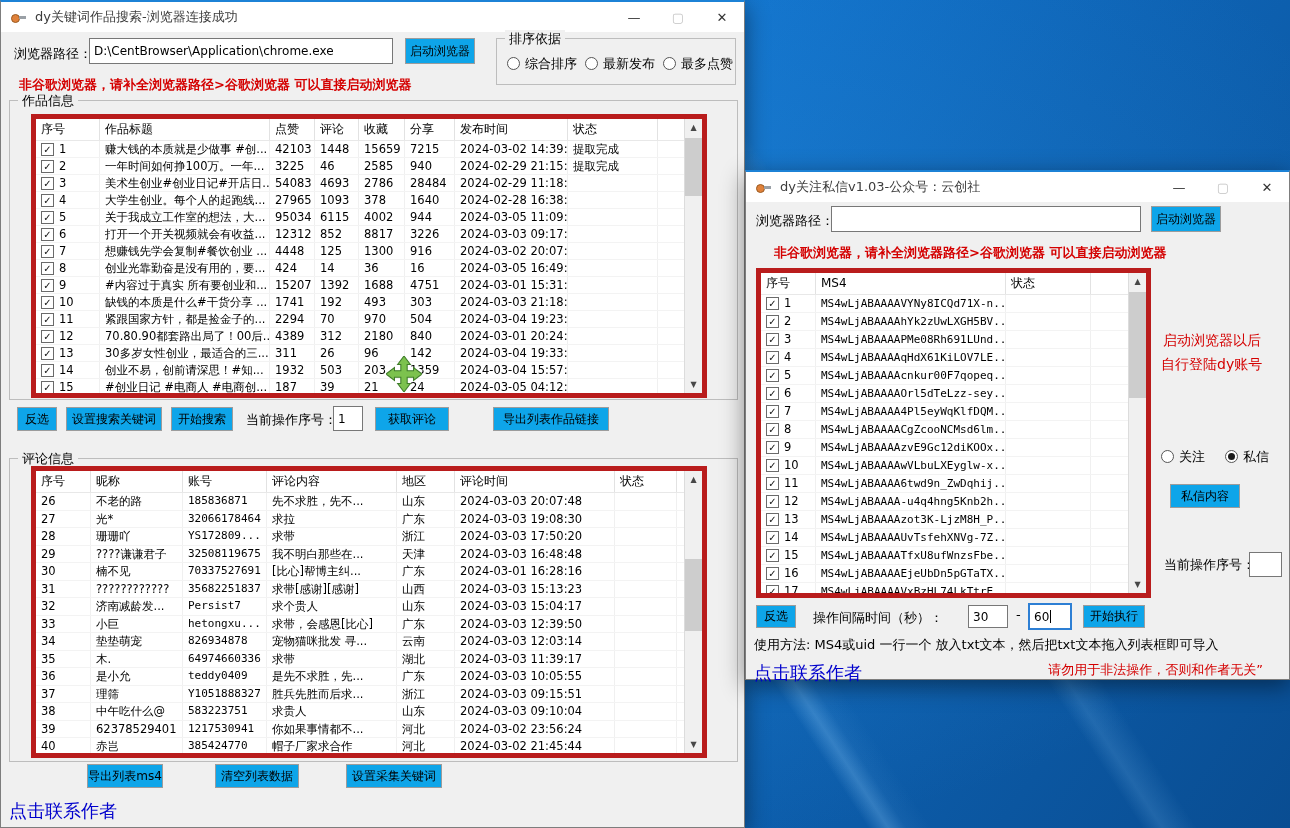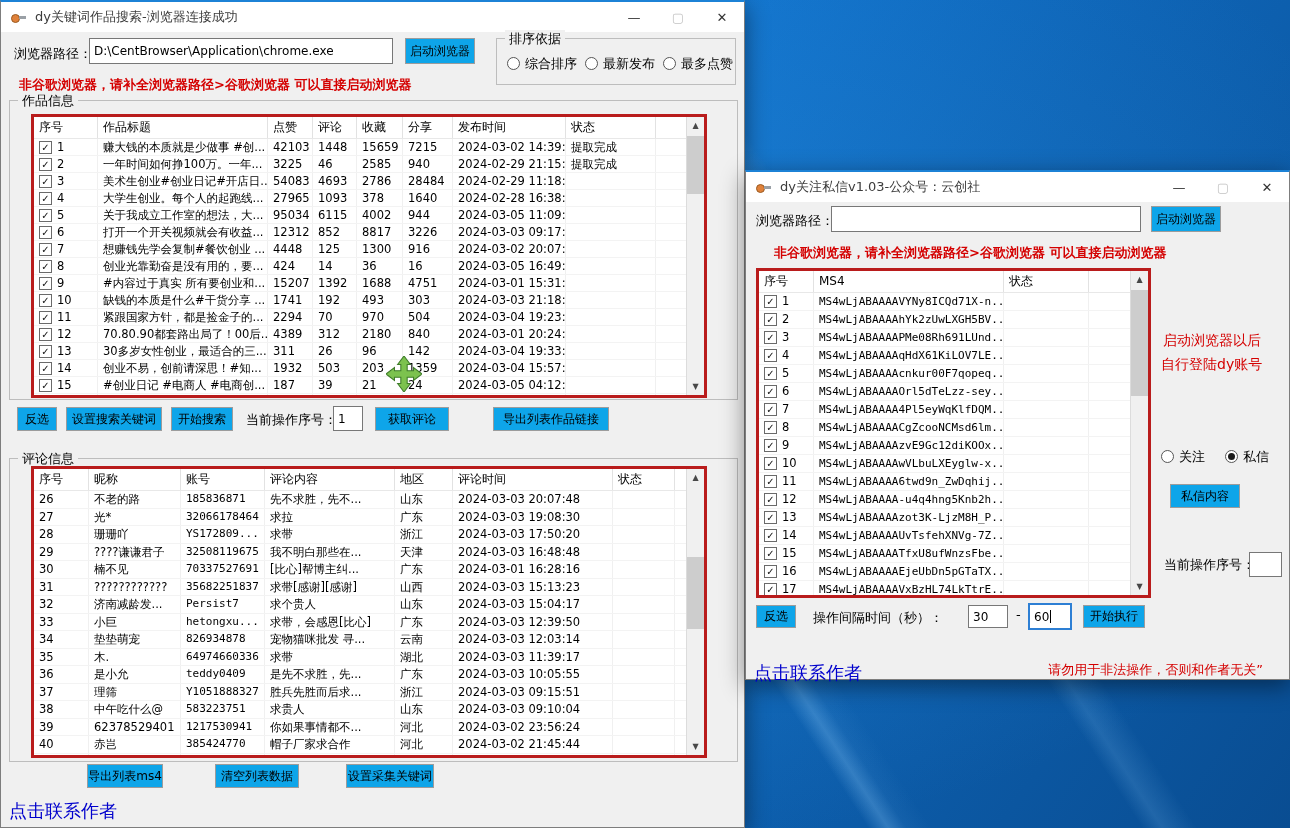--- a/index.html
+++ b/index.html
@@ -41,21 +41,21 @@
   .group-label{position:absolute;top:-9px;left:8px;background:#f0f0f0;padding:0 4px;font-size:13px}
   .red{color:#d40000}
   .notice{position:absolute;font-size:13px;font-weight:bold;white-space:nowrap}
   .link{position:absolute;font-size:18px;color:#0000cc;white-space:nowrap;cursor:pointer}
   .radio{width:13px;height:13px;border:1px solid #555;border-radius:50%;background:#fff;
          display:inline-block;margin-right:5px;vertical-align:-2px;position:relative;box-sizing:border-box}
   .radio.sel::after{content:"";position:absolute;inset:2px;background:#1a1a1a;border-radius:50%}
   .radio-item{font-size:13px;white-space:nowrap;position:absolute}
 
   
-  .table{position:absolute;background:#fff;border:3px solid #b91c1c;overflow:hidden;box-sizing:border-box}
+  .table{position:absolute;background:#fff;border:5px solid #b91c1c;overflow:hidden;box-sizing:border-box}
   .thead{display:flex;height:21px;line-height:21px;background:#fff;border-bottom:1px solid #e8e8e8}
   .th{font-size:12px;padding:0 5px;border-right:1px solid #e2e2e2;box-sizing:border-box;
       white-space:nowrap;overflow:hidden}
   .tr{display:flex;border-bottom:1px solid #f3f3f3}
   .works .tr{height:16px;line-height:16px}
   .comments .tr{height:16.5px;line-height:16.5px}
   .ms4list .tr{height:17px;line-height:17px}
   .td{font-size:11.5px;padding:0 5px;border-right:1px solid #f0f0f0;box-sizing:border-box;
       white-space:nowrap;overflow:hidden}
   .withcb{display:flex;align-items:center}
@@ -580,21 +580,21 @@
       </div>
     <div class="vscroll">
       <span class="sarrow up"></span>
       <div class="sthumb" style="top:88px;height:72px"></div>
       <span class="sarrow down"></span>
     </div>
   </div>
 
   <div class="btn" style="left:86px;top:762px;width:76px;height:24px">导出列表ms4</div>
   <div class="btn" style="left:214px;top:762px;width:84px;height:24px">清空列表数据</div>
-  <div class="btn" style="left:345px;top:762px;width:88px;height:24px">设置采集关键词</div>
+  <div class="btn" style="left:345px;top:762px;width:96px;height:24px">设置采集关键词</div>
 
   <span class="link" style="left:8px;top:797px">点击联系作者</span>
 </div>
 
 <div class="window" style="left:745px;top:170px;width:545px;height:510px">
 
   <div class="titlebar">
     <span class="app-icon"></span>
     <span class="title-text">dy关注私信v1.03-公众号：云创社</span>
     <span class="win-controls">
@@ -820,20 +820,21 @@
   <div class="btn" style="left:10px;top:433px;width:40px;height:23px">反选</div>
   <span class="lbl" style="left:67px;top:437px">操作间隔时间（秒）：</span>
   <input class="win" readonly="" style="left: 222px; top: 433px; width: 40px; height: 23px;" value="30">
   <span class="lbl" style="left:270px;top:435px">-</span>
   <div class="fakeinput" style="left:282px;top:431px;width:44px;height:27px">
       <span>60</span>
       <span class="caret"></span>
     </div>
   <div class="btn" style="left:337px;top:433px;width:62px;height:23px">开始执行</div>
 
+  <span class="lbl" style="left:8px;top:464px;font-size:13px">使用方法: MS4或uid 一行一个 放入txt文本，然后把txt文本拖入列表框即可导入</span>
 
   <span class="link" style="left:8px;top:489px">点击联系作者</span>
   <span class="lbl red" style="right:26px;top:489px;font-size:13px">请勿用于非法操作，否则和作者无关”</span>
 </div>
 
 <svg class="cursor-move" width="36" height="36" viewBox="0 0 34 34">
   <path d="M17 0 L23 8 H20 V14 H26 V11 L34 17 L26 23 V20 H20 V26 H23 L17 34 L11 26 H14 V20 H8 V23 L0 17 L8 11 V14 H14 V8 H11 Z" fill="#7cc24e" stroke="#3f7d2a" stroke-width="1"></path>
 </svg>
 
 </body></html>

